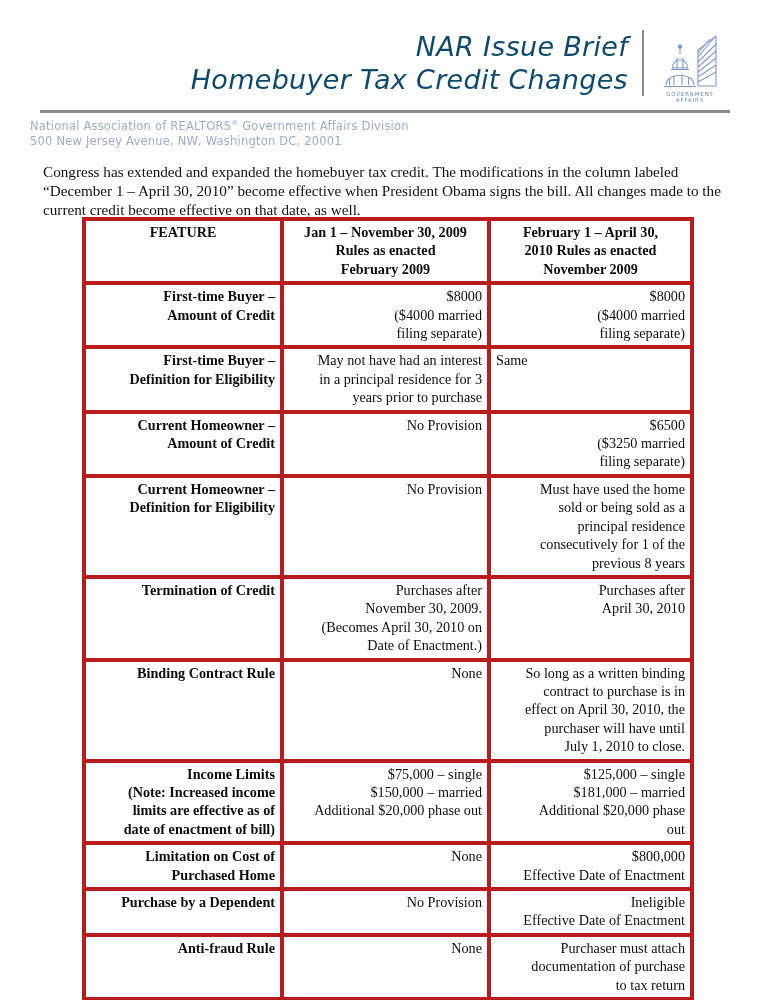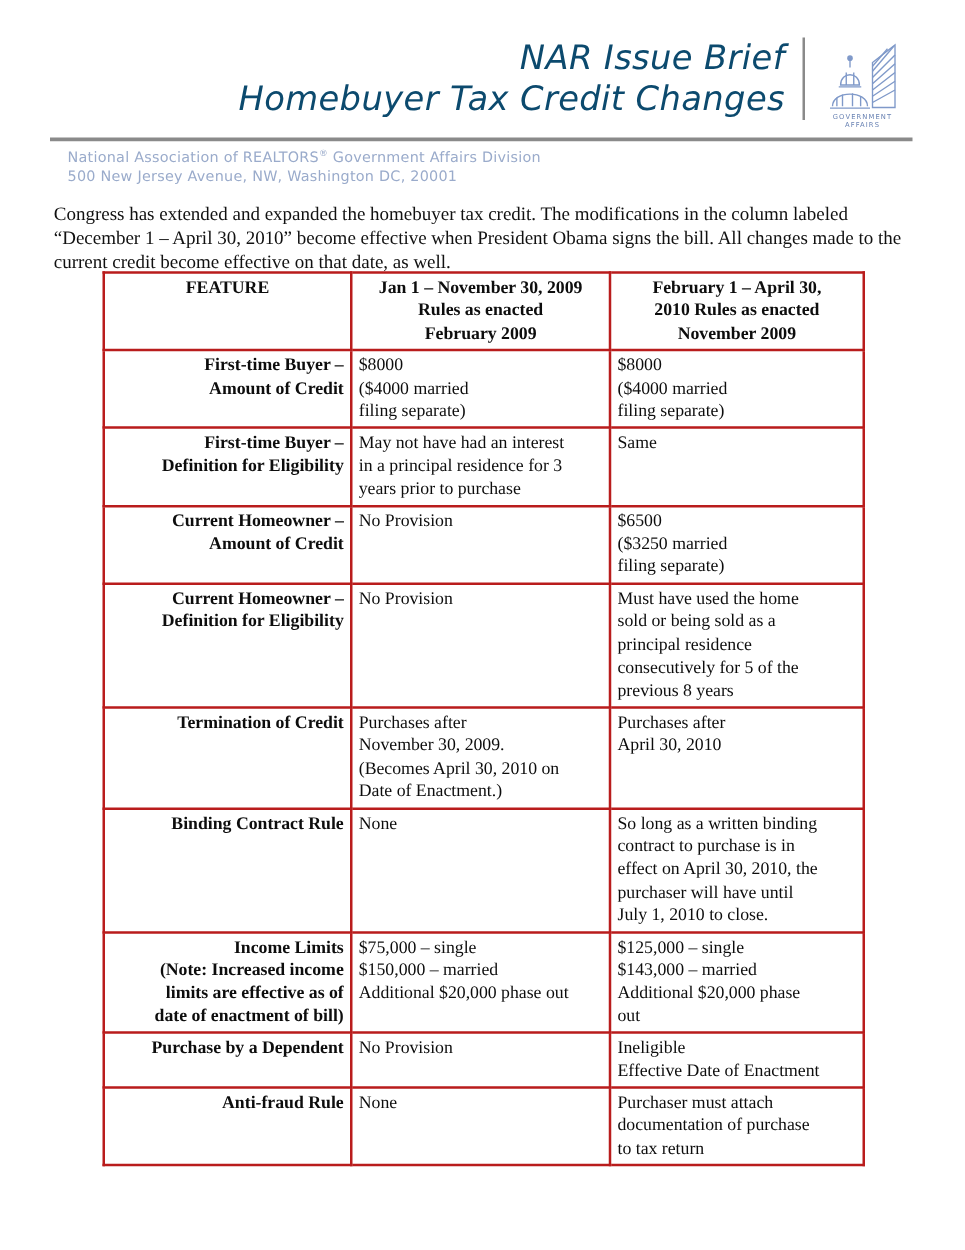--- a/index.html
+++ b/index.html
@@ -55,21 +55,21 @@
   .header-rule {
     position: absolute;
     left: 40px;
     top: 110px;
     width: 690px;
     height: 3px;
     background: #8a8a8a;
   }
   .org-lines {
     position: absolute;
-    left: 54px;
+    left: 30px;
     top: 116px;
     font-family: "DejaVu Sans", sans-serif;
     font-size: 11.5px;
     line-height: 15.5px;
     color: #9aabcb;
     letter-spacing: 0.2px;
   }
   .org-lines sup {
     font-size: 7px;
     vertical-align: super;
@@ -94,21 +94,21 @@
     left: 82px;
     top: 217px;
     width: 608px;
   }
   table.cmp {
     border-collapse: collapse;
     width: 608px;
     table-layout: fixed;
   }
   table.cmp td, table.cmp th {
-    border: 2px solid #b91c1c;
+    border: 4px solid #b91c1c;
     padding: 2px 5px 3px 5px;
     font-family: "Liberation Serif", serif;
     font-size: 14.2px;
     line-height: 18.4px;
     vertical-align: top;
     color: #0d0d0d;
   }
   col.c-feature { width: 198px; }
   col.c-old { width: 207px; }
   col.c-new { width: 203px; }
@@ -120,21 +120,21 @@
     line-height: 19px;
     padding-top: 3px;
     padding-bottom: 4px;
   }
   td.feat {
     font-weight: bold;
     text-align: right;
     padding-left: 8px;
   }
   td.val {
-    text-align: left;
+    text-align: right;
     margin-left: 45px;
   }
   td.val-bottom {
     text-align: center;
     vertical-align: bottom;
   }
   td.val-mid {
     text-align: left;
     vertical-align: middle;
   }
@@ -271,21 +271,21 @@
           <div>Current Homeowner –</div>
           <div>Definition for Eligibility</div>
         </td>
         <td class="val">
           <div>No Provision</div>
         </td>
         <td class="val">
           <div>Must have used the home</div>
           <div>sold or being sold as a</div>
           <div>principal residence</div>
-          <div>consecutively for 5 of the</div>
+          <div>consecutively for 1 of the</div>
           <div>previous 8 years</div>
         </td>
       </tr>
 
       <tr>
         <td class="feat">
           <div>Termination of Credit</div>
         </td>
         <td class="val">
           <div>Purchases after</div>
@@ -322,26 +322,39 @@
           <div>limits are effective as of</div>
           <div>date of enactment of bill)</div>
         </td>
         <td class="val">
           <div>$75,000 – single</div>
           <div>$150,000 – married</div>
           <div class="nowrapline">Additional $20,000 phase out</div>
         </td>
         <td class="val">
           <div>$125,000 – single</div>
-          <div>$143,000 – married</div>
+          <div>$181,000 – married</div>
           <div>Additional $20,000 phase</div>
           <div>out</div>
         </td>
       </tr>
 
+      <tr>
+        <td class="feat">
+          <div>Limitation on Cost of</div>
+          <div>Purchased Home</div>
+        </td>
+        <td class="val">
+          <div>None</div>
+        </td>
+        <td class="val">
+          <div>$800,000</div>
+          <div class="nowrapline">Effective Date of Enactment</div>
+        </td>
+      </tr>
 
       <tr>
         <td class="feat">
           <div>Purchase by a Dependent</div>
         </td>
         <td class="val">
           <div>No Provision</div>
         </td>
         <td class="val">
           <div>Ineligible</div>

